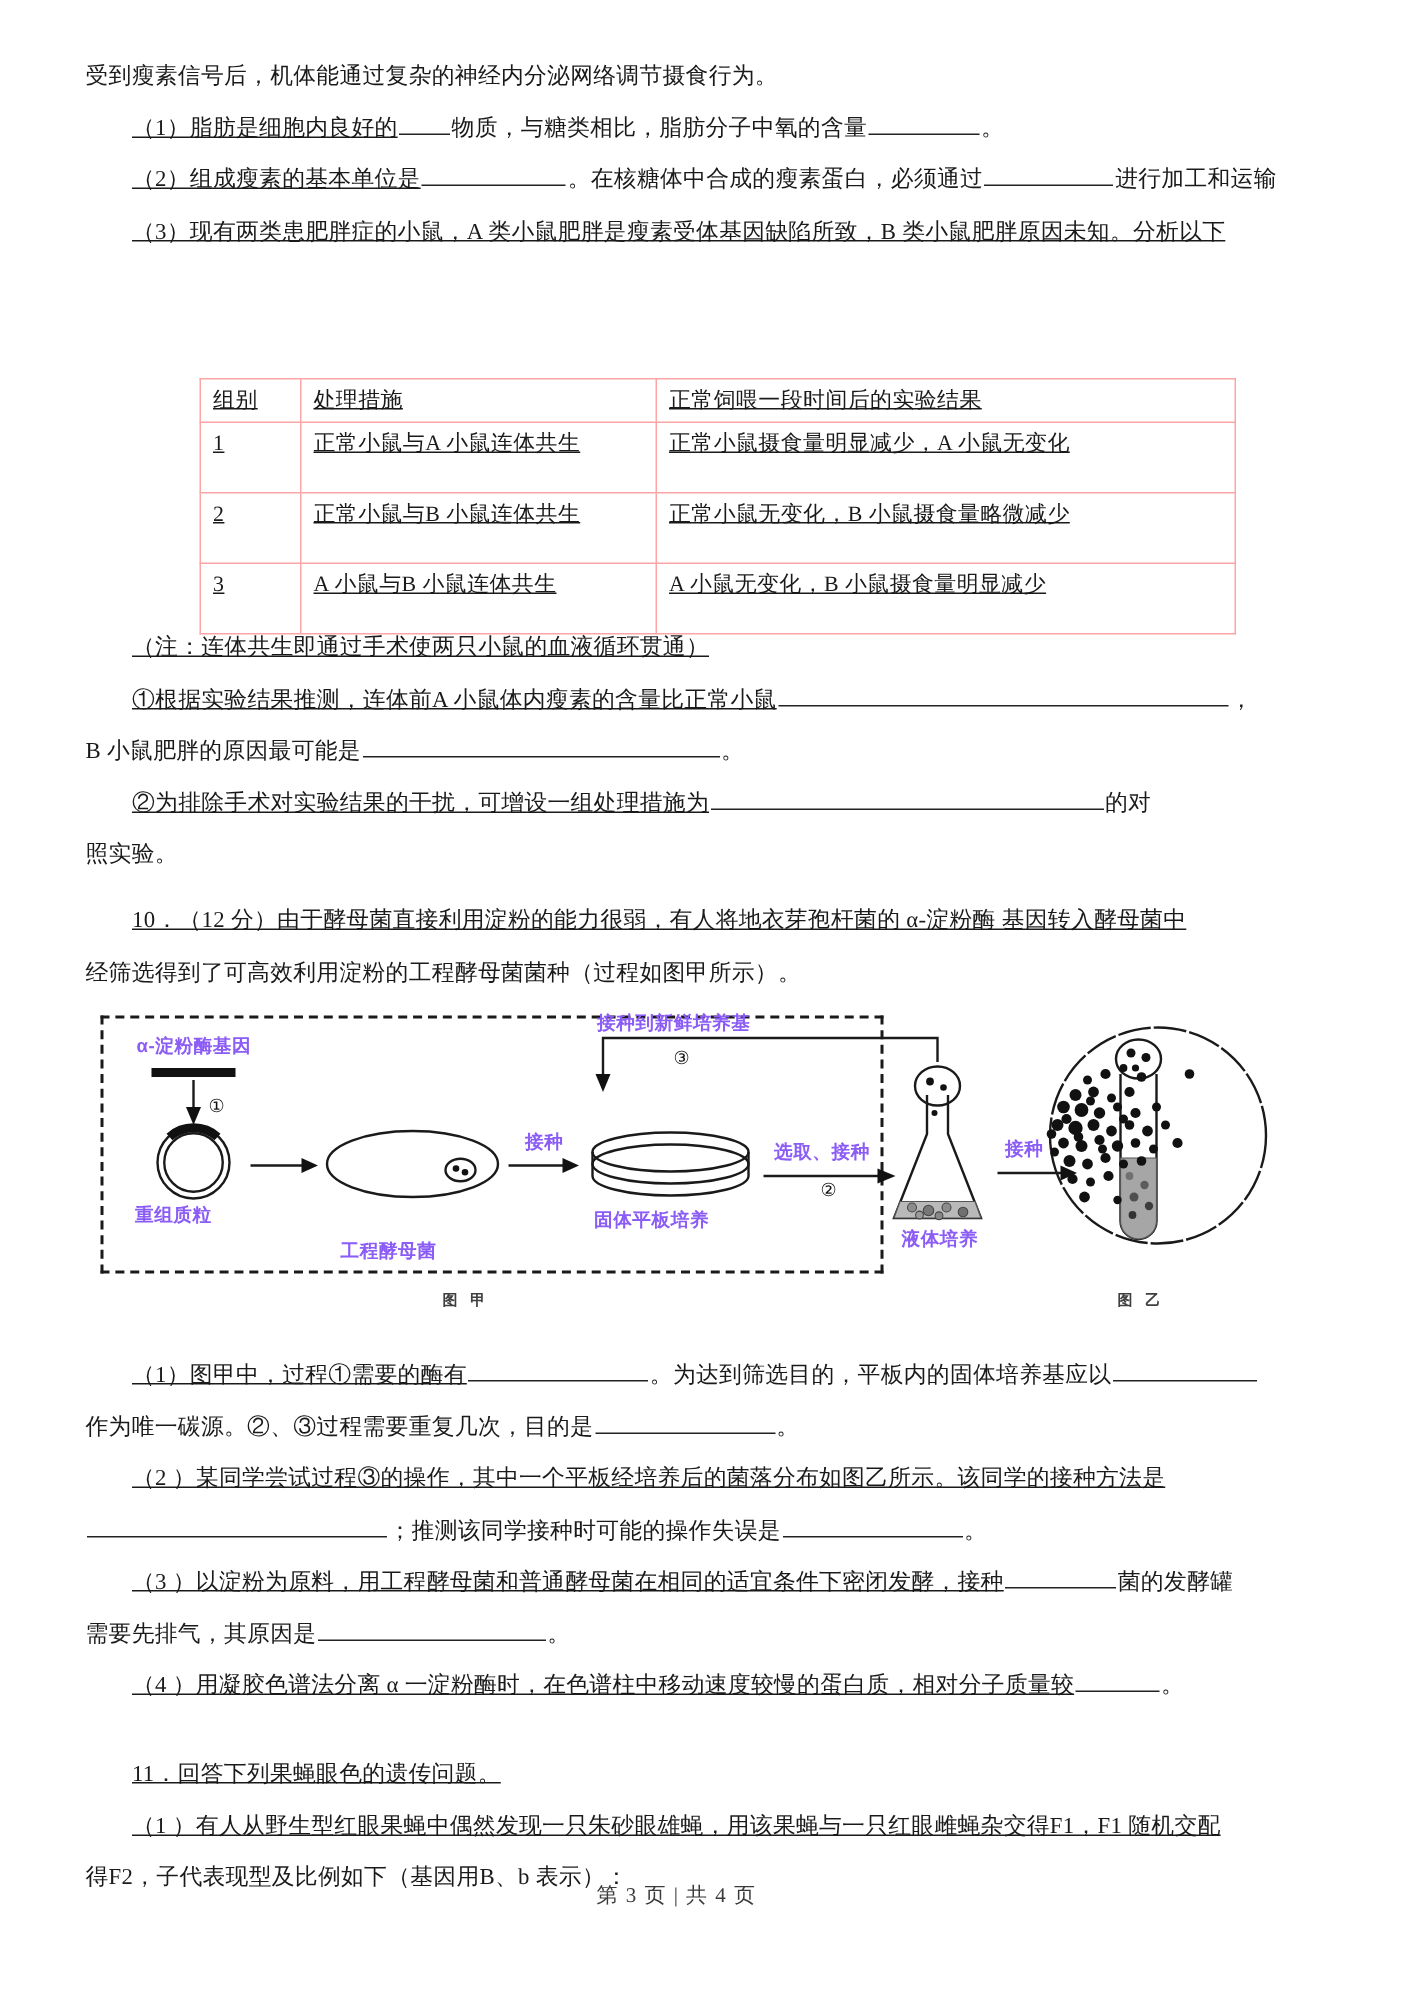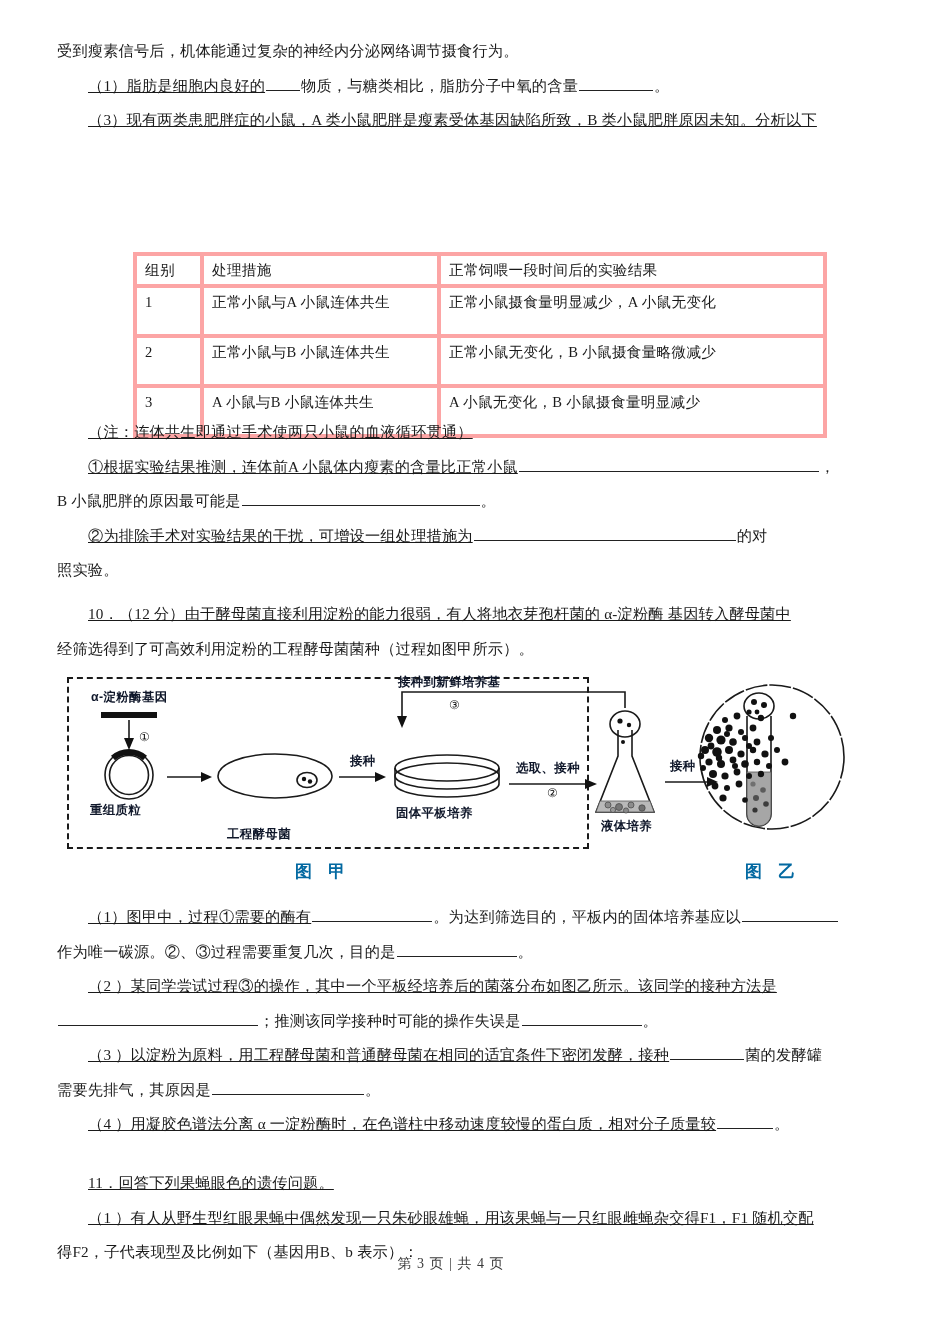--- a/index.html
+++ b/index.html
@@ -63,25 +63,26 @@
   .exp-table {
     position: absolute;
     left: 133px;
     top: 252px;
     width: 690px;
     border-collapse: collapse;
     font-size: 14.6px;
     table-layout: fixed;
   }
   .exp-table td {
-    border: 4px solid #fca5a5;
+    border: 1px solid #fca5a5;
     padding: 3px 6px 3px 8px;
     vertical-align: top;
     line-height: 22px;
     letter-spacing: 0.3px;
+    text-decoration: underline;
   }
   .exp-table tr.hdr td { height: 22px; }
   .exp-table tr.dat td { height: 40px; }
   .col-1 { width: 67px; }
   .col-2 { width: 237px; }
   .col-3 { width: 386px; }
 
   
   .figure-area {
     position: absolute;
@@ -94,35 +95,35 @@
     position: absolute;
     left: 10px;
     top: 5px;
     width: 522px;
     height: 172px;
     border: 2.5px dashed #1a1a1a;
     box-sizing: border-box;
   }
   .fig-label {
     position: absolute;
-    font-size: 17px;
+    font-size: 10px;
     letter-spacing: 3px;
-    font-family: Liberation Mono, monospace;
+    font-family: Liberation Serif, serif;
     font-weight: bold;
-    color: #0369a1;
+    color: #404040;
   }
   .fig-jia-label { left: 238px; top: 188px; }
   .fig-yi-label  { left: 688px; top: 188px; }
 
   .cap {
     position: absolute;
     font-size: 12.4px;
     font-family: "Liberation Sans", sans-serif;
     font-weight: bold;
-    color: #0f172a;
+    color: #8b5cf6;
     white-space: nowrap;
     letter-spacing: 0.4px;
   }
   .circled {
     position: absolute;
     font-size: 12px;
     font-family: "Liberation Sans", sans-serif;
     color: #111;
   }
   svg { display: block; }
@@ -149,20 +150,23 @@
 <div class="page">
 
   <div class="body-col">
 
     <p class="line">受到瘦素信号后，机体能通过复杂的神经内分泌网络调节摄食行为。</p>
 
     <p class="line">
       <span class="indent">（1）脂肪是细胞内良好的</span><span class="blank b-xs"></span><span>物质，与糖类相比，脂肪分子中氧的含量</span><span class="blank b-md"></span><span>。</span>
     </p>
 
+    <p class="line">
+      <span class="indent">（2）组成瘦素的基本单位是</span><span class="blank b-xl"></span><span>。在核糖体中合成的瘦素蛋白，必须通过</span><span class="blank b-lg"></span><span>进行加工和运输</span>
+    </p>
 
 
     <p class="line">
       <span class="indent">（3）现有两类患肥胖症的小鼠，A 类小鼠肥胖是瘦素受体基因缺陷所致，B 类小鼠肥胖原因未知。分析以下</span>
     </p>
   </div>
 
   <table class="exp-table">
     <colgroup>
       <col class="col-1">

